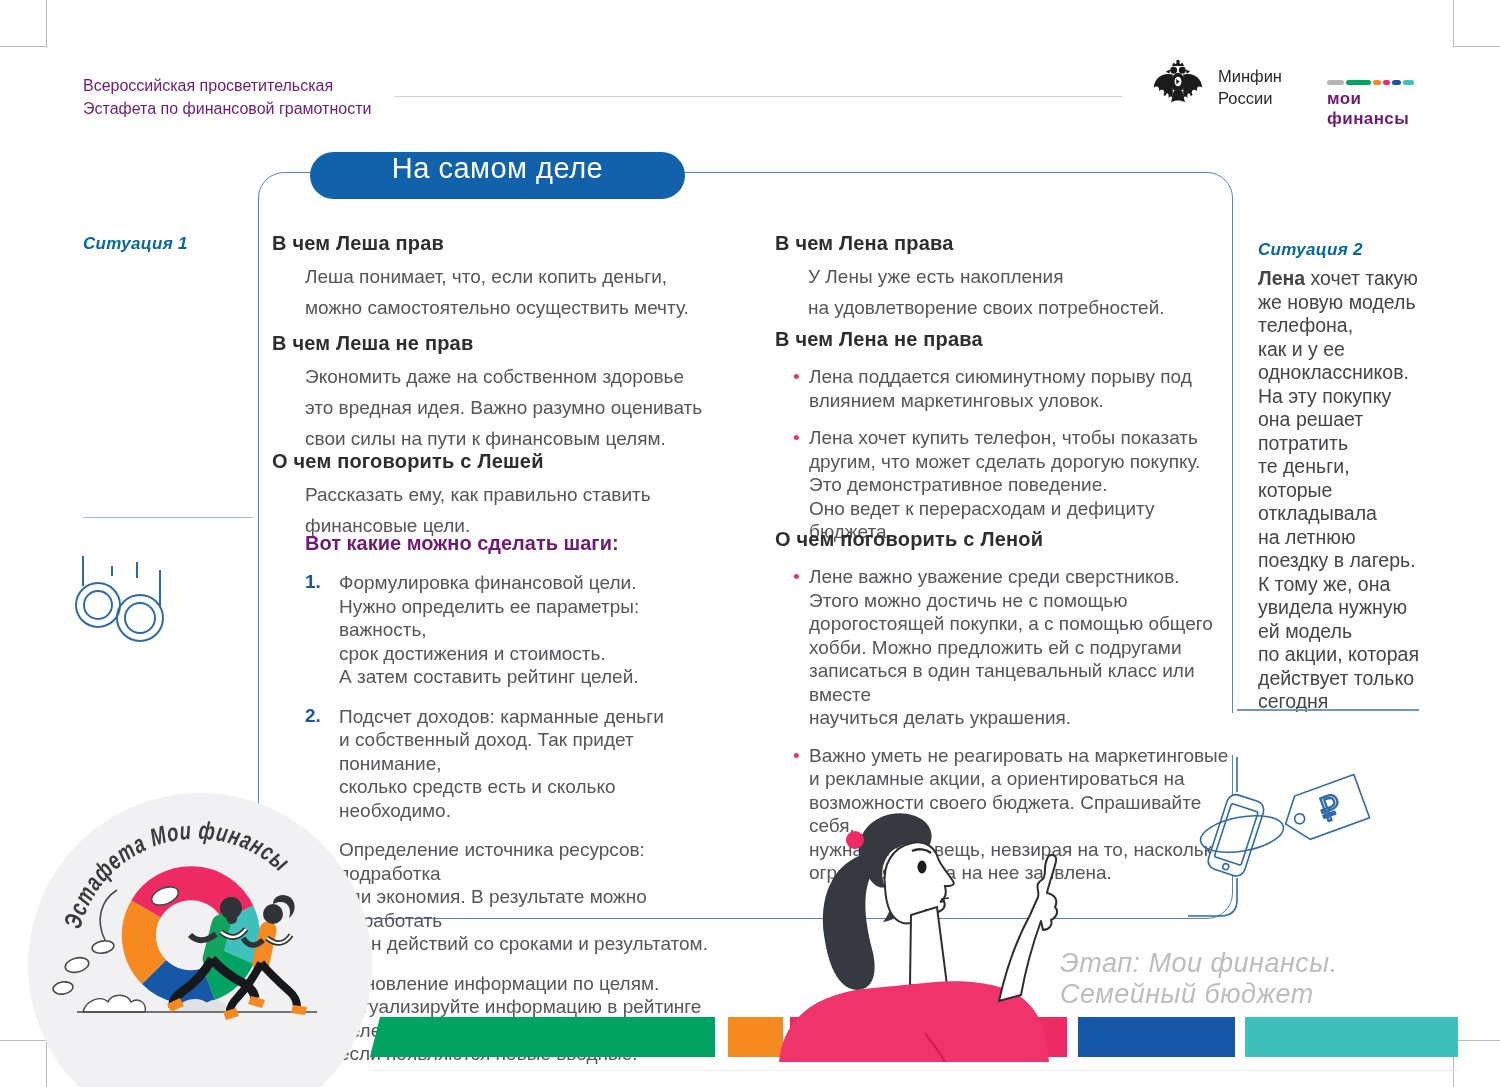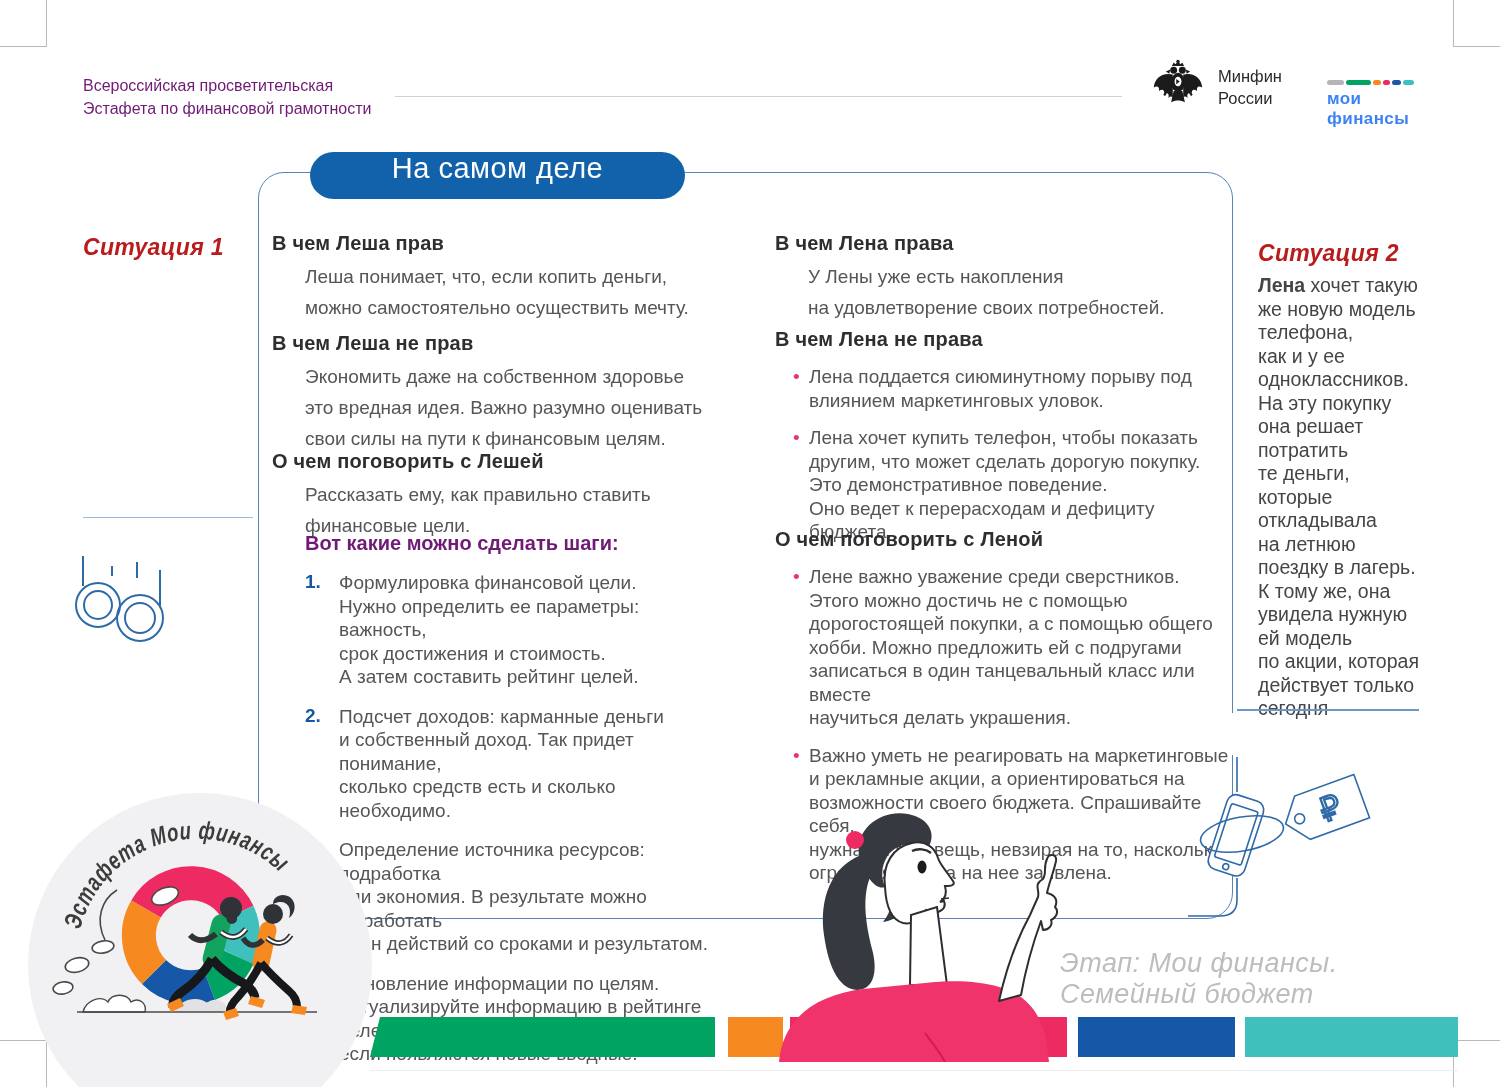--- a/index.html
+++ b/index.html
@@ -16,31 +16,31 @@
   .corner.br{right:0;bottom:0;border-left-width:1px;border-top-width:1px;}
 
   
   .hdr-title{left:83px;top:74px;font-size:16px;line-height:1.45;color:#701a75;}
   .hdr-line{left:395px;top:96px;width:727px;height:1px;background:#d2d2d2;}
   .minfin{left:1152px;top:56px;display:flex;align-items:center;gap:14px;}
   .minfin-label{font-size:16.5px;line-height:1.35;color:#2a2a2a;}
   .brand{left:1327px;top:80px;width:95px;}
   .brand-dashes{display:flex;gap:2px;height:5px;margin-bottom:4px;}
   .brand-dashes span{border-radius:2.5px;height:5px;display:block;}
-  .brand-label{font-size:17px;font-weight:bold;color:#3b82f6;letter-spacing:.4px;}
+  .brand-label{font-size:17px;font-weight:bold;color:#701a75;letter-spacing:.4px;}
 
   
   .main-box{left:258px;top:172px;width:973px;height:745px;border:1.5px solid #5585bb;border-radius:26px;}
   .border-gap{left:1223px;top:713px;width:18px;height:42px;background:#fff;}
   .banner{left:310px;top:152px;width:375px;height:47px;border-radius:24px;background:#1261ab;
           display:flex;align-items:flex-start;justify-content:center;}
   .banner-label{color:#ffffff;font-size:29px;letter-spacing:.5px;}
 
   
-  .sit-title{font-size:23px;font-style:italic;font-weight:bold;color:#b91c1c;margin:0 0 7px 0;letter-spacing:.3px;}
+  .sit-title{font-size:17px;font-style:italic;font-weight:bold;color:#0369a1;margin:0 0 7px 0;letter-spacing:.3px;}
   .sit-text{font-size:19.5px;line-height:23.5px;color:#454549;}
   .sit1{left:83px;top:234px;width:180px;}
   .sit2{left:1258px;top:240px;width:168px;}
   .sit1-line{left:83px;top:517px;width:170px;height:1px;background:#9db8d6;}
   .sit2-line{left:1237px;top:709px;width:182px;height:1.5px;background:#6b98c9;}
 
   
   .sec{width:460px;}
   .sec-h{font-size:20px;font-weight:bold;color:#2e2e31;letter-spacing:.2px;}
   .sec-b{font-size:19px;line-height:31px;color:#56565a;margin:6px 0 0 33px;}

